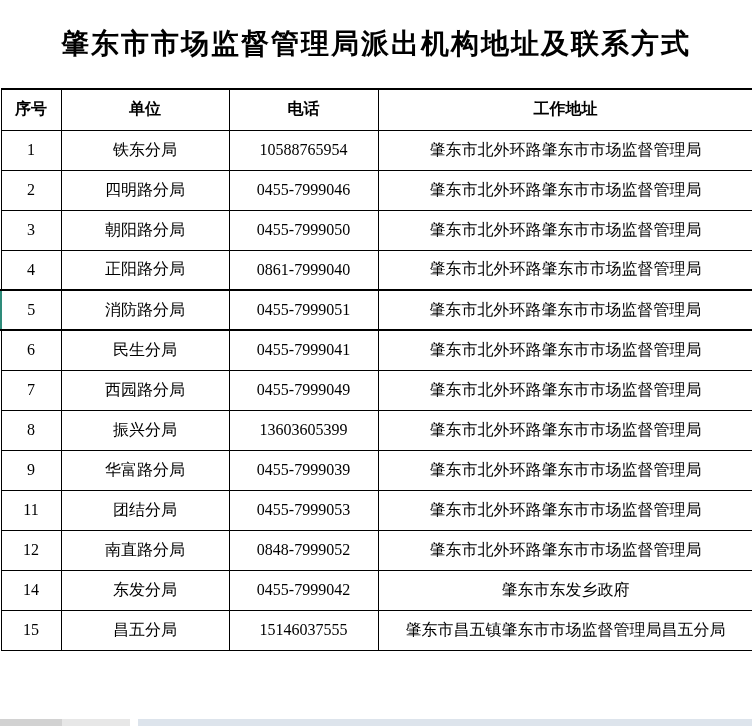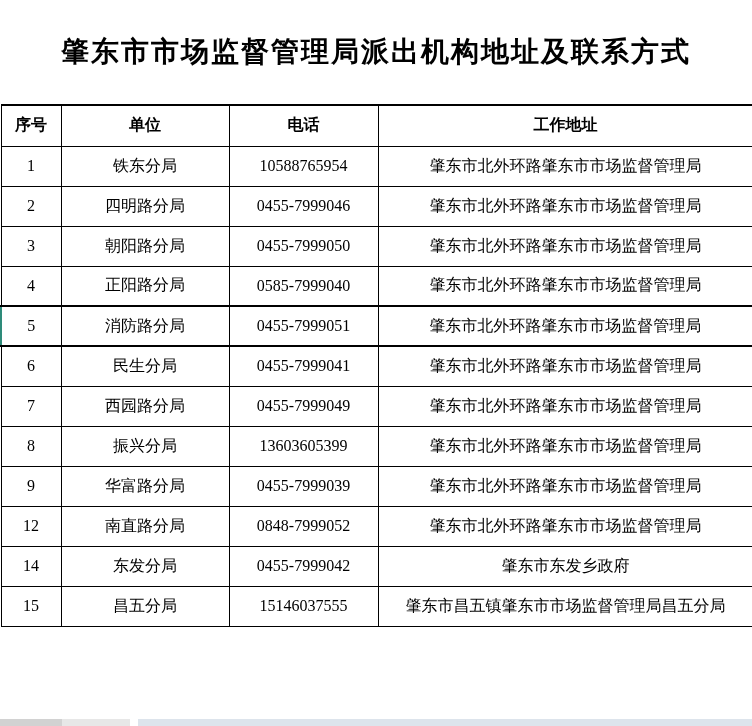--- a/index.html
+++ b/index.html
@@ -9,21 +9,21 @@
     font-family: "Liberation Serif", serif;
     color: #000;
   }
   .page {
     position: relative;
     width: 752px; height: 726px;
     overflow: hidden;
     background: #ffffff;
   }
   .title-bar {
-    height: 104px;
+    height: 88px;
     display: flex;
     align-items: center;
     justify-content: center;
   }
   .title-bar .title {
     font-size: 28px;
     font-weight: bold;
     letter-spacing: 2px;
     white-space: nowrap;
   }
@@ -105,21 +105,21 @@
     </tr>
         <tr>
       <td>3</td>
       <td>朝阳路分局</td>
       <td>0455-7999050</td>
       <td>肇东市北外环路肇东市市场监督管理局</td>
     </tr>
         <tr>
       <td>4</td>
       <td>正阳路分局</td>
-      <td>0585-7999040</td>
+      <td>0861-7999040</td>
       <td>肇东市北外环路肇东市市场监督管理局</td>
     </tr>
         <tr class="selected">
       <td>5</td>
       <td>消防路分局</td>
       <td>0455-7999051</td>
       <td>肇东市北外环路肇东市市场监督管理局</td>
     </tr>
         <tr>
       <td>6</td>
@@ -139,20 +139,26 @@
       <td>13603605399</td>
       <td>肇东市北外环路肇东市市场监督管理局</td>
     </tr>
         <tr>
       <td>9</td>
       <td>华富路分局</td>
       <td>0455-7999039</td>
       <td>肇东市北外环路肇东市市场监督管理局</td>
     </tr>
         <tr>
+      <td>11</td>
+      <td>团结分局</td>
+      <td>0455-7999053</td>
+      <td>肇东市北外环路肇东市市场监督管理局</td>
+    </tr>
+        <tr>
       <td>12</td>
       <td>南直路分局</td>
       <td>0848-7999052</td>
       <td>肇东市北外环路肇东市市场监督管理局</td>
     </tr>
         <tr>
       <td>14</td>
       <td>东发分局</td>
       <td>0455-7999042</td>
       <td>肇东市东发乡政府</td>

